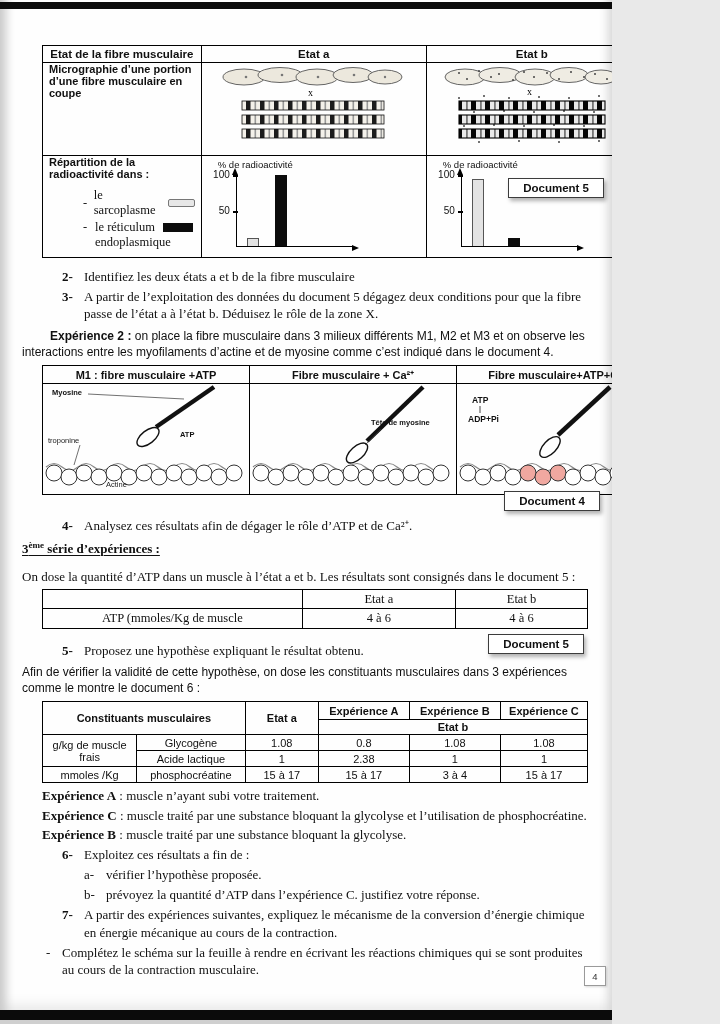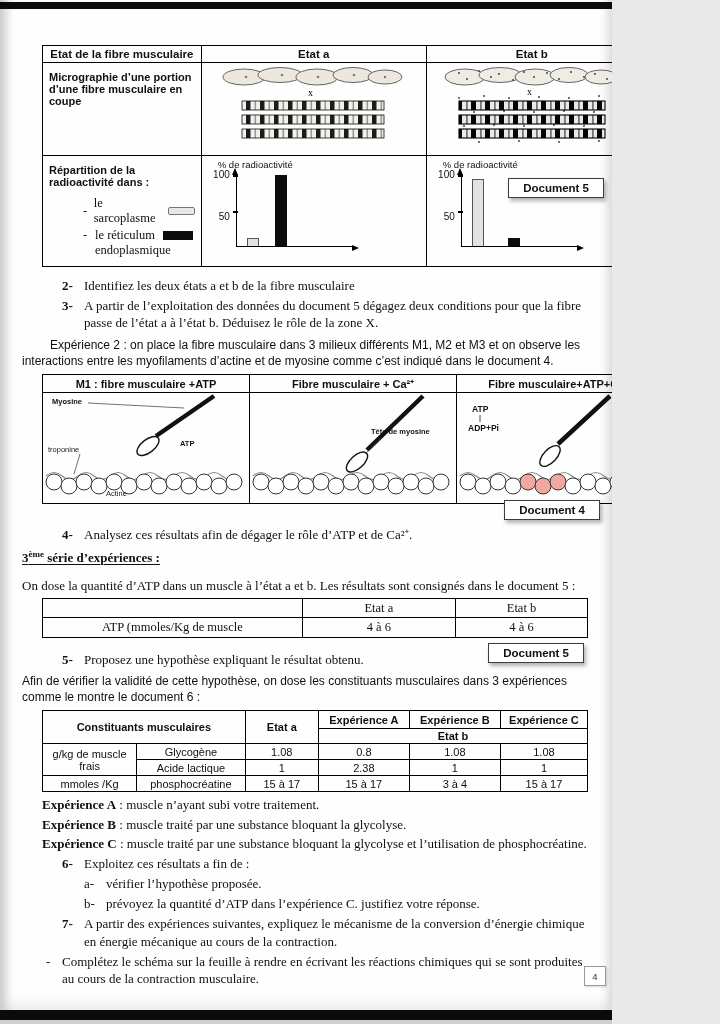--- a/index.html
+++ b/index.html
@@ -15,51 +15,51 @@
   table { border-collapse:collapse; margin-left:20px; table-layout:fixed; }
   th, td { border:1px solid #000; padding:1px 4px; }
   .twrap { position:relative; }
 
   
   .docbox { position:absolute; background:#fff; border:1.6px solid #3c3c3c; padding:3px 14px;
             font:bold 11.5px "Liberation Sans", sans-serif; box-shadow:2px 3px 4px rgba(0,0,0,.3); white-space:nowrap; }
 
   
   .t1 th { font:bold 11.5px "Liberation Sans", sans-serif; text-align:center; height:17px; }
-  .t1 .label-cell { font:bold 11px "Liberation Sans", sans-serif; vertical-align:top; padding:8px 6px; }
+  .t1 .label-cell { font:bold 11px "Liberation Sans", sans-serif; vertical-align:top; padding:0 6px; }
   .t1 .fig-cell { vertical-align:top; text-align:center; padding:2px; height:88px; }
   .t1 .chart-cell { vertical-align:top; padding:3px 2px 2px 6px; height:100px; }
   .legend-line { display:flex; align-items:center; font:12.5px "Liberation Serif", serif; font-weight:normal; margin:2px 0 0 34px; }
   .legend-line .dash-bullet { width:12px; font-weight:normal; }
   .legend-cont { font:12.5px "Liberation Serif", serif; font-weight:normal; margin-left:46px; }
   .swatch { display:inline-block; margin-left:8px; }
   .swatch.light { width:30px; height:8px; background:#e7e7e7; border:1px solid #777; border-radius:2px; }
   .swatch.dark  { width:30px; height:9px; background:#0c0c0c; }
 
   
   .chart-title { font:9.5px "Liberation Sans", sans-serif; margin-left:10px; }
   .plot { position:relative; width:118px; height:72px; border-left:1.5px solid #000; border-bottom:1.5px solid #000; margin:5px 0 8px 28px; }
   .ytick { position:absolute; width:24px; left:-28px; text-align:right; font:10px "Liberation Sans", sans-serif; padding-right:3px; }
-  .t100 { top:-6px; } .t50 { top:36px; }
+  .t100 { top:-6px; } .t50 { top:30px; }
   .dash { position:absolute; width:5px; height:1.5px; background:#000; left:-3.5px; }
   .d100 { top:0; } .d50 { top:36px; }
   .bar { position:absolute; bottom:0; width:12px; }
   .bar.light { left:10px; background:#e3e3e3; border:1px solid #555; border-bottom:none; }
   .bar.dark { left:38px; background:#0c0c0c; }
   .chart-b .bar.dark { left:46px; }
   .yarrow { position:absolute; top:-10px; left:-5.1px; border:3.5px solid transparent; border-bottom:7px solid #000; }
   .xarrow { position:absolute; bottom:-5.1px; right:-8px; border:3.5px solid transparent; border-left:7px solid #000; }
 
   
   .q { display:flex; margin:3px 0 3px 40px; }
   .qnum { width:22px; font-weight:bold; flex:none; }
   .qtext { flex:1; }
   .sub { margin-left:62px; }
   .sans-par { font:12px "Liberation Sans", sans-serif; margin:5px 0; line-height:1.35; }
-  .sans-par b { font-weight:normal;padding-left:28px; }
+  .sans-par b { font-weight:bold;padding-left:28px; }
   .serie-head { font-weight:bold; text-decoration:underline; margin:6px 0 10px; }
   .desc-line { margin:2px 0 2px 20px; }
   .note-line { display:flex; margin:3px 0 3px 24px; }
   .note-line .qnum { width:16px; font-weight:normal; }
 
   
   .t2 th { font:bold 11px "Liberation Sans", sans-serif; text-align:center; height:17px; }
   .t2 td { height:107px; vertical-align:middle; text-align:center; padding:1px; }
   .dlab   { font:7.5px "Liberation Sans", sans-serif; fill:#222; }
   .dlab-b { font:bold 7.5px "Liberation Sans", sans-serif; fill:#111; }
@@ -439,22 +439,22 @@
         <td>phosphocréatine</td>
         <td>15 à 17</td>
         <td>15 à 17</td>
         <td>3 à 4</td>
         <td>15 à 17</td>
       </tr>
     </tbody>
       </table>
 
     <div class="desc-line" style="margin-top:4px;"><b>Expérience A</b><span> : muscle n’ayant subi votre traitement.</span></div>
+    <div class="desc-line"><b>Expérience C</b><span> : muscle traité par une substance bloquant la glycolyse et l’utilisation de phosphocréatine.</span></div>
     <div class="desc-line"><b>Expérience B</b><span> : muscle traité par une substance bloquant la glycolyse.</span></div>
-    <div class="desc-line"><b>Expérience C</b><span> : muscle traité par une substance bloquant la glycolyse et l’utilisation de phosphocréatine.</span></div>
 
     <div class="q">
       <span class="qnum">6-</span>
       <span class="qtext">Exploitez ces résultats a fin de :</span>
     </div>
     <div class="q sub">
       <span class="qnum" style="font-weight:normal;">a-</span>
       <span class="qtext">vérifier l’hypothèse proposée.</span>
     </div>
     <div class="q sub">

